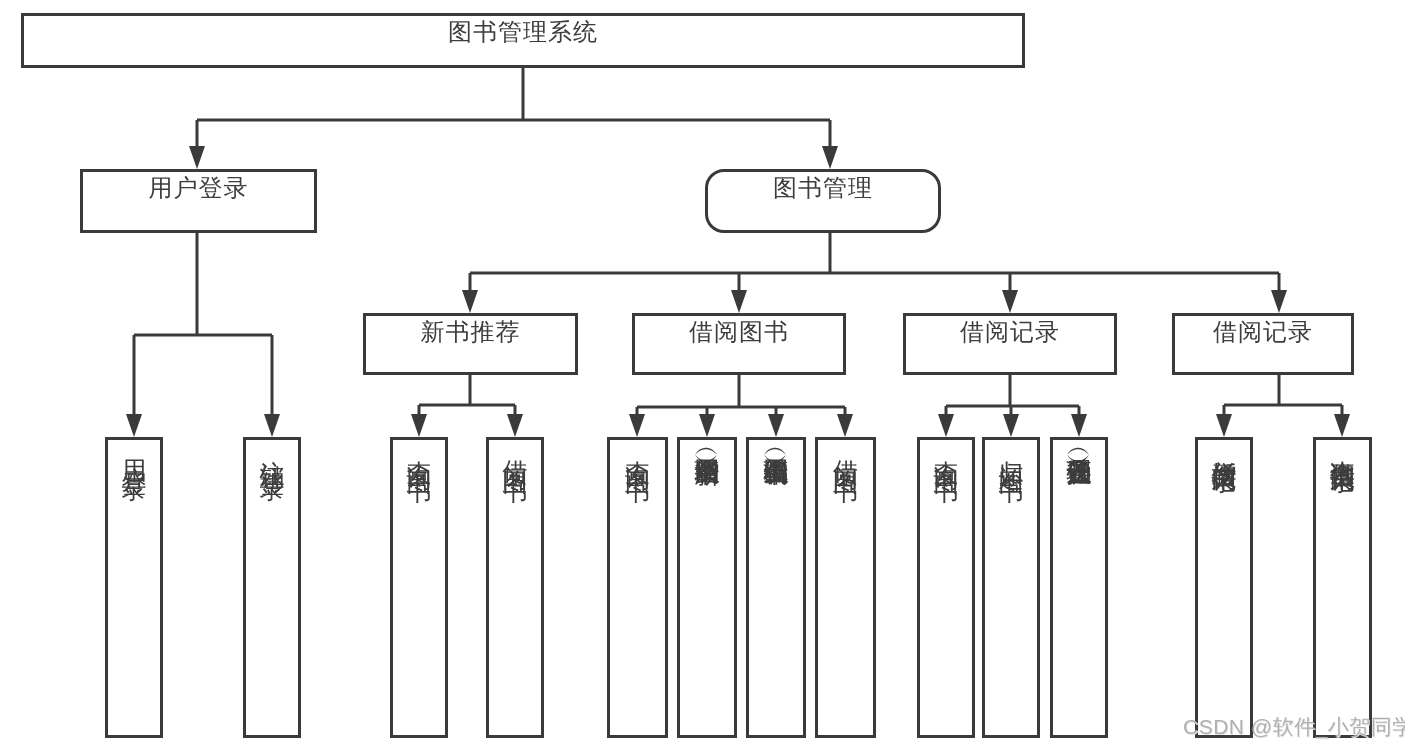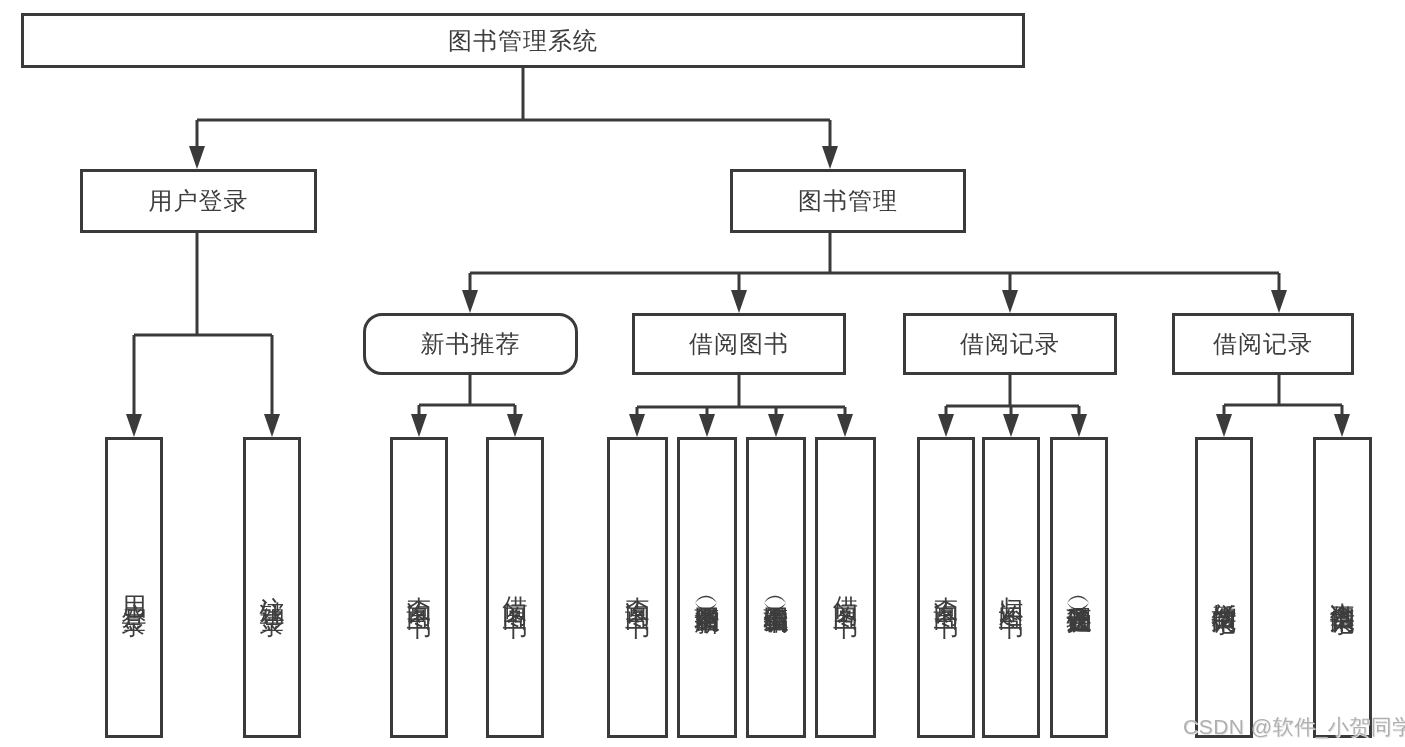--- a/index.html
+++ b/index.html
@@ -21,44 +21,44 @@
     top: 0;
     width: 1405px;
     height: 747px;
   }
   .node {
     position: absolute;
     box-sizing: border-box;
     border: 3px solid #3a3a3a;
     background: #ffffff;
     display: flex;
-    align-items: center;
+    align-items: flex-start;
     justify-content: center;
     color: #3d3d3d;
   }
   .hbox {
     font-size: 24px;
     letter-spacing: 1px;
   }
   .vbox .vtext {
     writing-mode: vertical-rl;
     text-orientation: mixed;
     font-size: 25px;
     letter-spacing: 6px;
     line-height: 1.15;
     color: #3d3d3d;
     white-space: nowrap;
   }
   
   .n-root { left: 21px;  top: 13px;  width: 1004px; height: 55px; }
   
   .n-l2-0 { left: 80px;  top: 169px; width: 237px;  height: 64px; }
-  .n-l2-1 { left: 730px; top: 169px; width: 236px;  height: 64px; }
-  
-  .n-l3-0 { left: 363px;  top: 313px; width: 215px; height: 62px; border-radius: 19px; }
+  .n-l2-1 { left: 705px; top: 169px; width: 236px;  height: 64px; border-radius: 19px; }
+  
+  .n-l3-0 { left: 363px;  top: 313px; width: 215px; height: 62px; }
   .n-l3-1 { left: 632px;  top: 313px; width: 214px; height: 62px; }
   .n-l3-2 { left: 903px;  top: 313px; width: 214px; height: 62px; }
   .n-l3-3 { left: 1172px; top: 313px; width: 182px; height: 62px; }
   
   .leaf { top: 437px; height: 301px; }
   .n-lf-0  { left: 105px;  width: 58px; }
   .n-lf-1  { left: 243px;  width: 58px; }
   .n-lf-2  { left: 390px;  width: 58px; }
   .n-lf-3  { left: 486px;  width: 58px; }
   .n-lf-4  { left: 607px;  width: 61px; }

